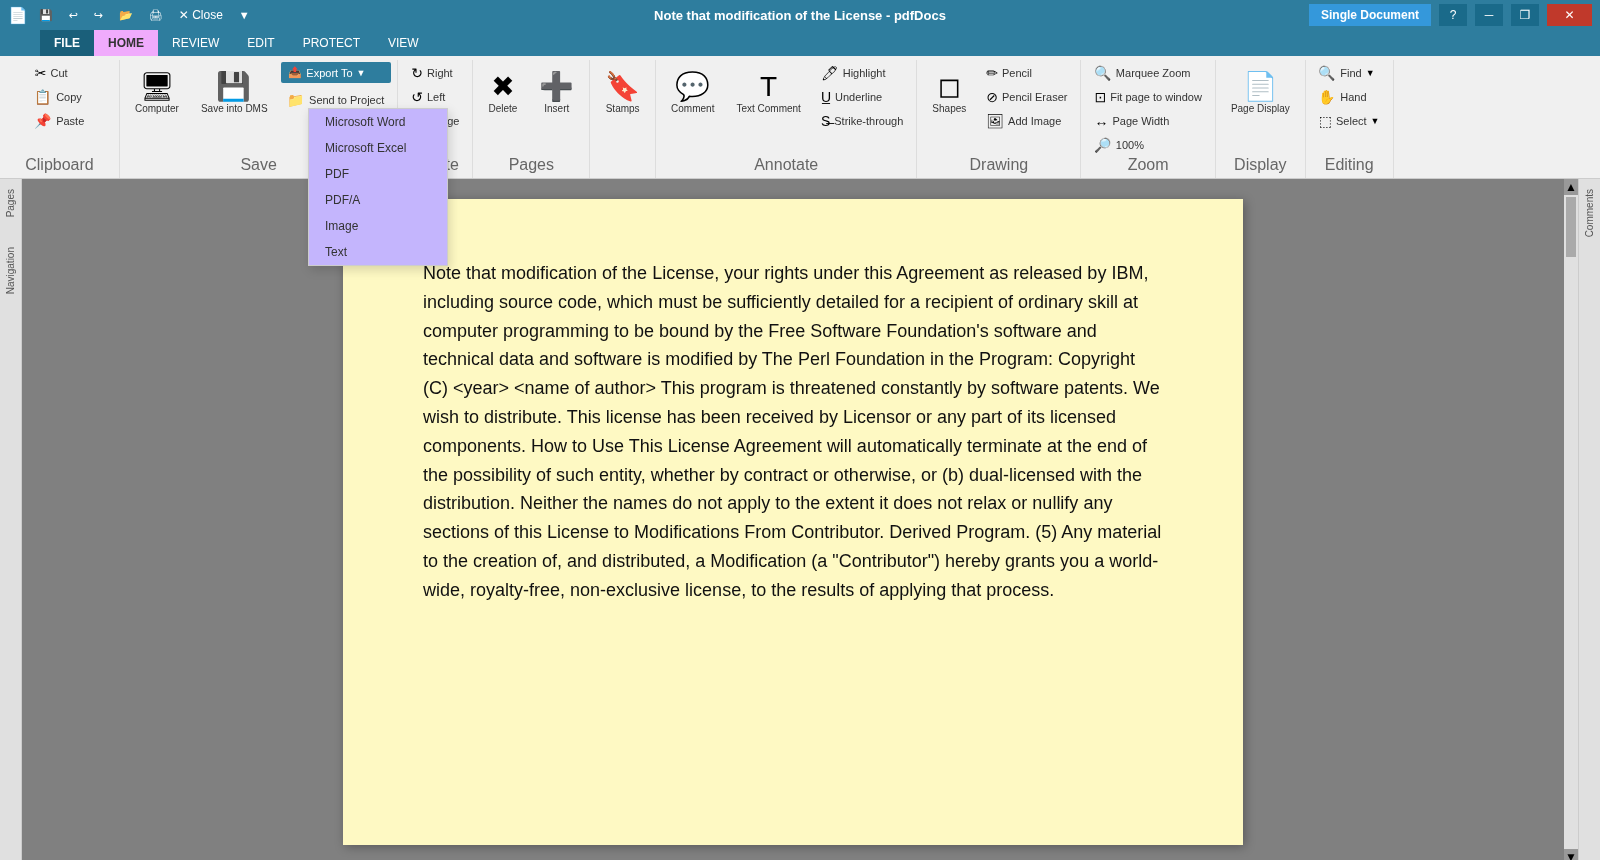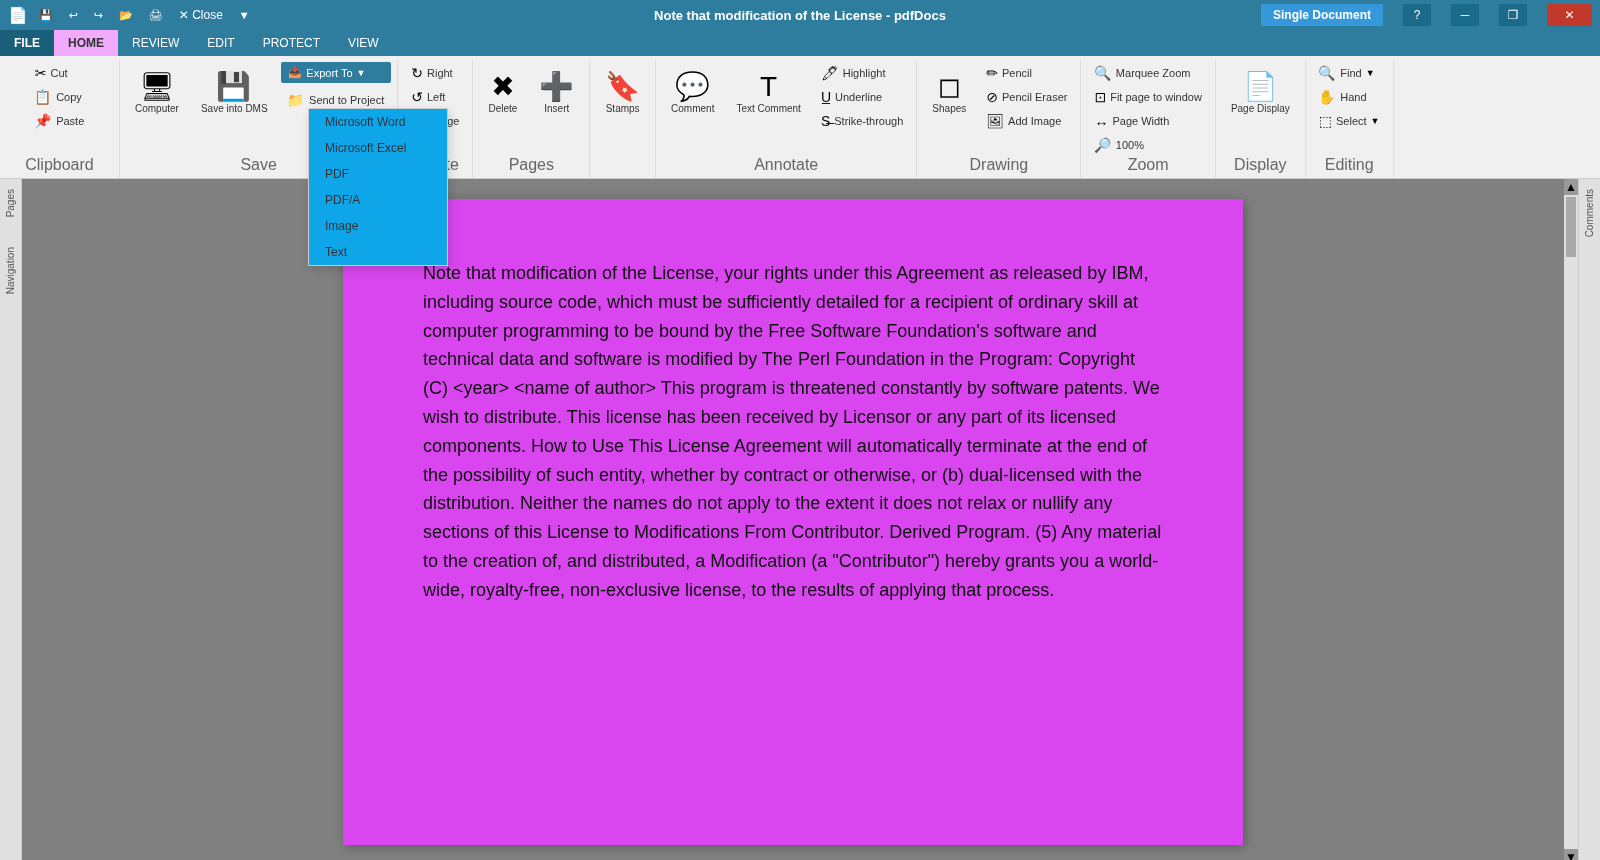--- a/index.html
+++ b/index.html
@@ -10,32 +10,33 @@
       background: #2e7d9e;
       height: 30px;
       display: flex;
       align-items: center;
       justify-content: space-between;
       padding: 0 8px;
       color: white;
     }
     .title-bar-left { display: flex; align-items: center; gap: 6px; }
     .title-bar-center { font-size: 13px; font-weight: bold; position: absolute; left: 50%; transform: translateX(-50%); }
-    .title-bar-right { display: flex; align-items: center; gap: 20px; margin-left: auto; }
+    .title-bar-right { display: flex; align-items: center; gap: 8px; margin-left: auto; }
     .title-btn { background: #1a6a8a; border: none; color: white; width: 28px; height: 22px; cursor: pointer; font-size: 12px; display: flex; align-items: center; justify-content: center; }
     .title-btn.close-btn { background: #c0392b; width: 45px; }
     .quick-access-btn { background: transparent; border: none; color: white; cursor: pointer; font-size: 11px; padding: 2px 5px; }
     .single-doc-btn { background: #3498db; border: none; color: white; padding: 4px 12px; font-size: 12px; cursor: pointer; font-weight: bold; }
 
     
     .tab-bar {
       background: #2e7d9e;
       height: 26px;
       display: flex;
       align-items: flex-end;
+      padding-left: 40px;
     }
     .tab-item {
       padding: 4px 14px;
       font-size: 12px;
       color: white;
       cursor: pointer;
       background: transparent;
       border: none;
       height: 26px;
     }
@@ -110,21 +111,21 @@
       gap: 4px;
       border-radius: 2px;
       white-space: nowrap;
     }
 
     
     .dropdown-menu {
       position: absolute;
       top: 52px;
       left: 308px;
-      background: #0ea5e9;
+      background: #c4b5fd;
       border: 1px solid #ccc;
       box-shadow: 2px 4px 10px rgba(0,0,0,0.15);
       z-index: 100;
       min-width: 140px;
     }
     .dropdown-item {
       padding: 6px 16px;
       font-size: 12px;
       cursor: pointer;
       color: #333;
@@ -174,21 +175,21 @@
     
     .doc-area {
       flex: 1;
       background: #808080;
       overflow: hidden;
       display: flex;
       justify-content: center;
       padding: 20px;
     }
     .doc-page {
-      background: #d946ef;
+      background: #fef9c3;
       width: 900px;
       min-height: 600px;
       padding: 60px 80px;
       box-shadow: 2px 2px 10px rgba(0,0,0,0.3);
       font-size: 18px;
       line-height: 1.6;
       color: #111;
     }
     .doc-page p { margin-bottom: 20px; }
 

